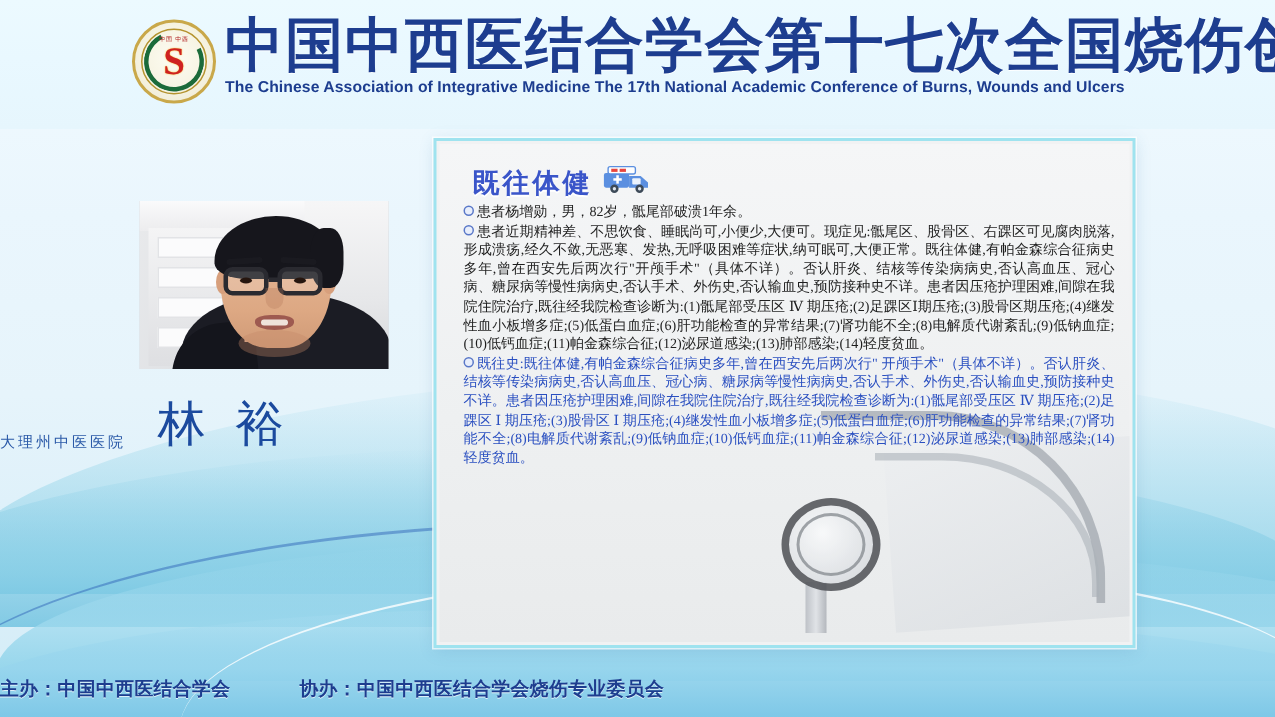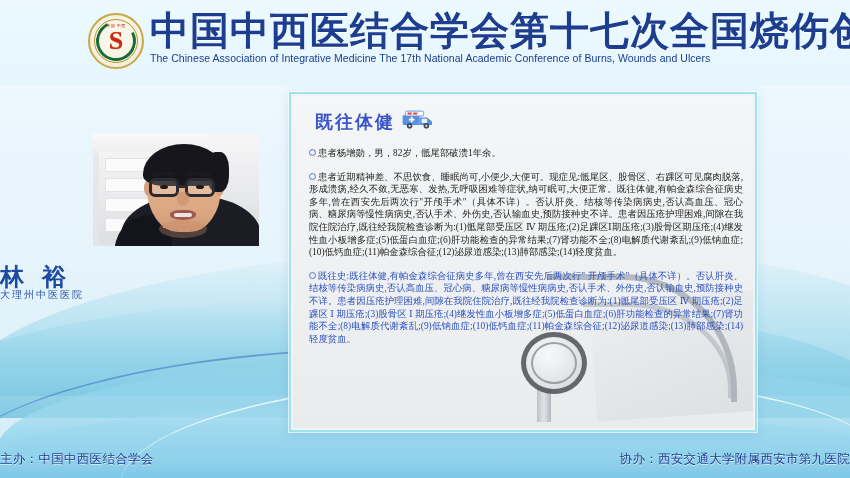--- a/index.html
+++ b/index.html
@@ -81,21 +81,21 @@
 
   #titlewrap{ position:absolute; left:150px; top:14px; right:10px; }
   #title-cn{
     font-family:"Liberation Serif","DejaVu Serif",serif;
     font-weight:bold; font-size:39px; line-height:34px;
     color:#1d3d8f; letter-spacing:1px; white-space:nowrap;
     text-shadow:0 1px 0 rgba(255,255,255,.9);
   }
   #title-en{
     margin-top:4px;
-    font-size:10.5px; line-height:13px; font-weight:normal;
+    font-size:10.5px; line-height:13px; font-weight:bold;
     color:#1d3d8f; white-space:nowrap; letter-spacing:.05px;
   }
 
   
   #video-box{
     position:absolute; left:93px; top:134px; width:166px; height:112px;
     background:#d8dadd;
     overflow:hidden;
   }
   .vbg{ position:absolute; inset:0;
@@ -135,23 +135,23 @@
   .nose{ position:absolute; left:84px; top:58px; width:12px; height:14px;
     background:rgba(180,120,90,.30); border-radius:0 0 50% 50%; }
   .mouth{ position:absolute; left:77px; top:76px; width:26px; height:10px;
     background:#9e5a50; border-radius:40% 40% 50% 50%; }
   .mouth::after{ content:""; position:absolute; left:4px; top:3px; width:18px; height:4px;
     background:#efe3db; border-radius:3px; }
   .chin{ position:absolute; left:66px; top:86px; width:48px; height:18px;
     background:rgba(195,135,102,.35); border-radius:50%; }
 
   #speaker-name{
-    position:absolute; left:0; top:261px; width:300px; text-align:left;
-    font-family:"Liberation Serif","DejaVu Serif",serif;
-    font-size:24px; font-weight:bold; color:#1b4a9e; letter-spacing:6px;
+    position:absolute; left:0; top:261px; width:300px; text-align:center;
+    font-family:"Liberation Serif","DejaVu Serif",serif;
+    font-size:32px; font-weight:normal; color:#1b4a9e; letter-spacing:6px;
   }
   #speaker-org{
     position:absolute; left:0; top:288px; width:300px; text-align:left;
     font-size:10px; color:#2b5aa8; letter-spacing:2px;
     font-family:"Liberation Serif","DejaVu Serif",serif;
   }
 
   
   #slide-outer{
     position:absolute; left:289px; top:92px; width:468px; height:340px;
@@ -192,33 +192,33 @@
   }
   #ambulance{
     position:absolute; left:108px; top:13px; width:34px; height:21px;
   }
 
   #slide-body{
     position:absolute; left:16px; top:40px; right:10px;
     font-family:"Liberation Serif","DejaVu Serif",serif;
     color:#1e1e1e;
   }
-  .para{ font-size:9.4px; line-height:12.6px; margin-bottom:0px; text-align:justify;margin-top:11px; }
+  .para{ font-size:9.4px; line-height:12.6px; margin-bottom:0px; text-align:justify; }
   .bullet{
     display:inline-block; width:7px; height:7px; border-radius:50%;
     border:1px solid #5a78c8; background:#e8eefb; margin-right:2px;
     position:relative; top:0px;
   }
   .hl{ color:#2a4fc0; }
 
   
   #footer{
     position:absolute; left:0; bottom:10px; width:850px;
-    display:flex; justify-content:space-between; gap:46px;
-    font-size:12.5px; font-weight:normal; color:#1d3d8f;
+    display:flex; justify-content:flex-start; gap:46px;
+    font-size:12.5px; font-weight:bold; color:#1d3d8f;
     font-family:"Liberation Serif","DejaVu Serif",serif;
     letter-spacing:.3px;
     text-shadow:0 1px 0 rgba(255,255,255,.7);
   }
   #footer > div{ white-space:nowrap; }
 </style>
 </head>
 <body>
 
 <div id="stage">
@@ -311,16 +311,16 @@
         </p>
         <p class="para hl">
           <span class="bullet"></span><span>既往史:既往体健,有帕金森综合征病史多年,曾在西安先后两次行" 开颅手术"（具体不详）。否认肝炎、结核等传染病病史,否认高血压、冠心病、糖尿病等慢性病病史,否认手术、外伤史,否认输血史,预防接种史不详。患者因压疮护理困难,间隙在我院住院治疗,既往经我院检查诊断为:(1)骶尾部受压区 Ⅳ 期压疮;(2)足踝区 Ⅰ 期压疮;(3)股骨区 Ⅰ 期压疮;(4)继发性血小板增多症;(5)低蛋白血症;(6)肝功能检查的异常结果;(7)肾功能不全;(8)电解质代谢紊乱;(9)低钠血症;(10)低钙血症;(11)帕金森综合征;(12)泌尿道感染;(13)肺部感染;(14)轻度贫血。</span>
         </p>
       </div>
     </div>
   </div>
 
   <div id="footer">
     <div>主办：中国中西医结合学会</div>
-    <div>协办：西安交通大学附属西安市第九医院</div>
+    <div>协办：中国中西医结合学会烧伤专业委员会</div>
   </div>
 
 </div>
 
 </body></html>

